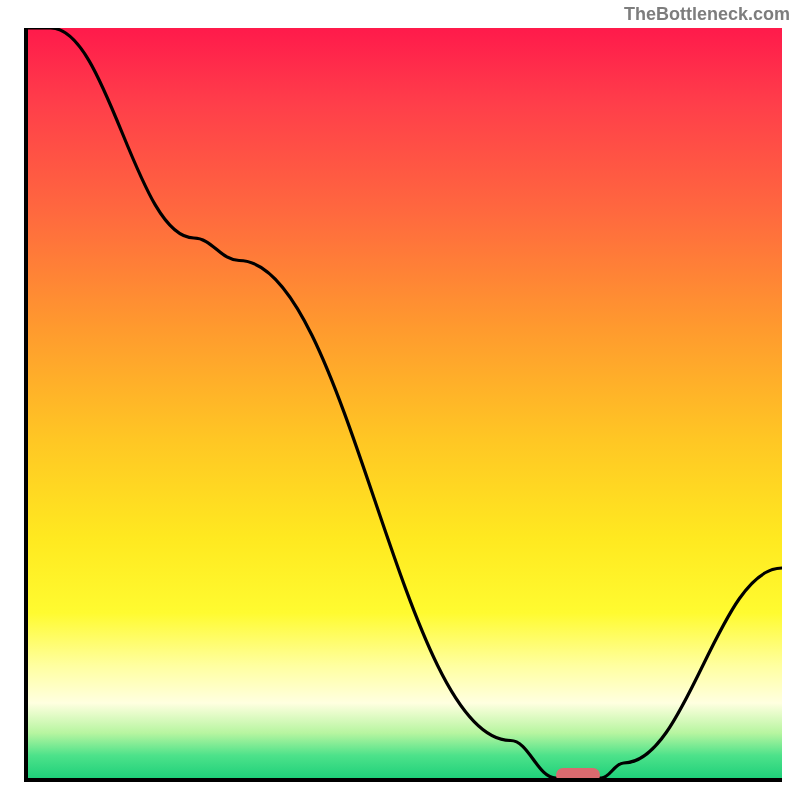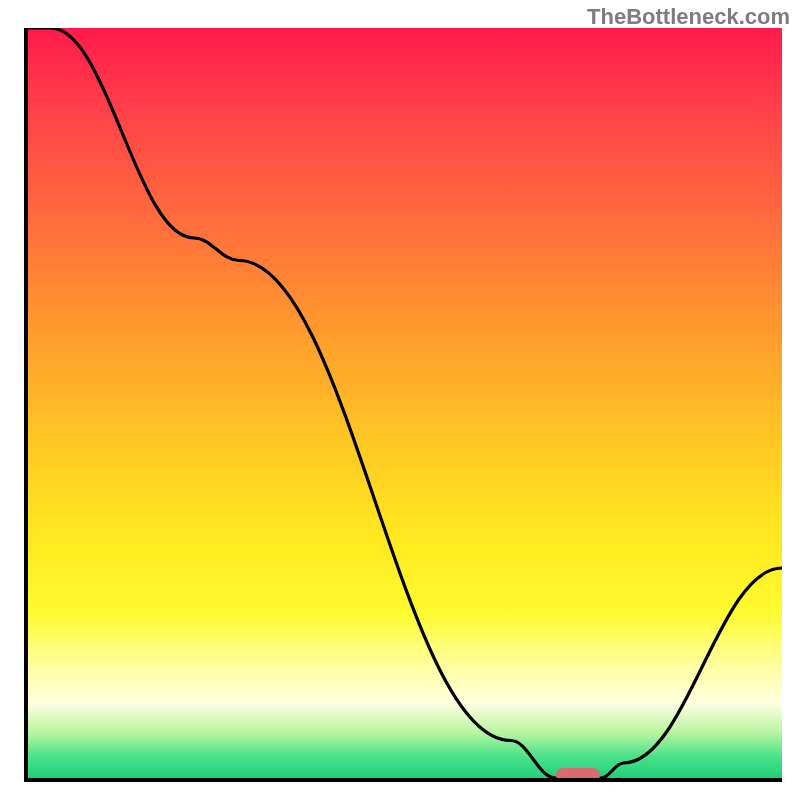--- a/index.html
+++ b/index.html
@@ -8,21 +8,21 @@
     width: 800px;
     height: 800px;
     background: #ffffff;
     font-family: Arial, Helvetica, sans-serif;
     position: relative;
   }
   .watermark {
     position: absolute;
     top: 4px;
     right: 10px;
-    font-size: 22px;
+    font-size: 18px;
     font-weight: bold;
     color: #7d7d7d;
     z-index: 10;
   }
   .plot-area {
     position: absolute;
     left: 24px;
     top: 28px;
     width: 754px;
     height: 750px;

